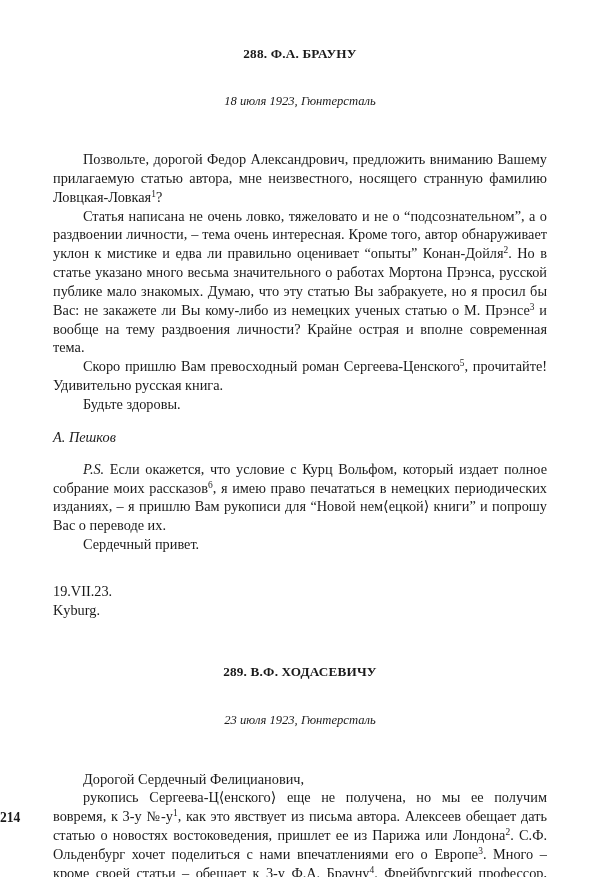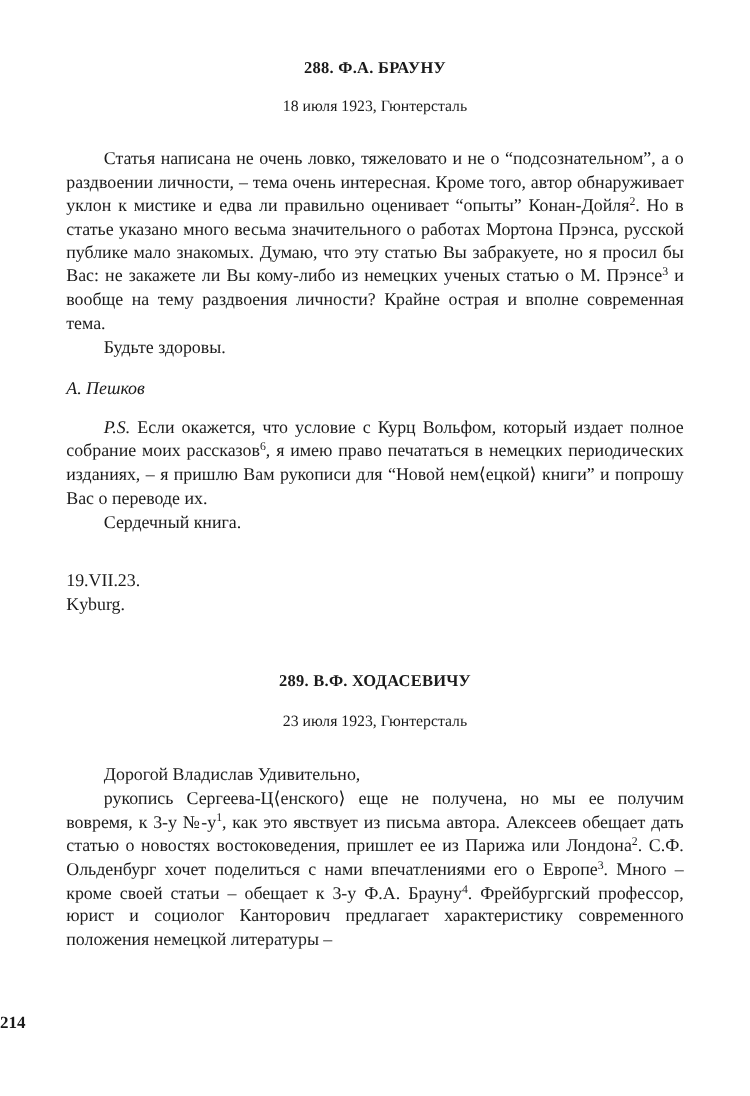--- a/index.html
+++ b/index.html
@@ -24,22 +24,23 @@
   .letter-heading {
     text-align: center;
     font-weight: bold;
     font-size: 13.2px;
     letter-spacing: 0.2px;
     margin: 0;
     padding: 0;
   }
   .letter-dateline {
     text-align: center;
+    font-style: italic;
     font-size: 12.6px;
-    margin: 0;
+    margin: 16px;
     padding: 0;
   }
   p.body-par {
     margin: 0;
     padding: 0;
     font-size: 14.3px;
     line-height: 18.85px;
     text-align: justify;
     text-indent: 30px;
     text-justify: inter-word;
@@ -94,36 +95,38 @@
   <div>
 
     <h2 class="letter-heading">288. Ф.А. БРАУНУ</h2>
 
     <div class="sp-head-date"></div>
 
     <div class="letter-dateline">18 июля 1923, Гюнтерсталь</div>
 
     <div class="sp-date-body"></div>
 
+    <p class="body-par"><span>Позвольте, дорогой Федор Александрович, предложить вниманию Вашему прилагаемую статью автора, мне неизвестного, носящего странную фамилию Ловцкая-Ловкая</span><sup>1</sup><span>?</span></p>
 
     <p class="body-par"><span>Статья написана не очень ловко, тяжеловато и не о “подсознательном”, а о раздвоении личности, – тема очень интересная. Кроме того, автор обнаруживает уклон к мистике и едва ли правильно оценивает “опыты” Конан-Дойля</span><sup>2</sup><span>. Но в статье указано много весьма значительного о работах Мортона Прэнса, русской публике мало знакомых. Думаю, что эту статью Вы забракуете, но я просил бы Вас: не закажете ли Вы кому-либо из немецких ученых статью о М. Прэнсе</span><sup>3</sup><span> и вообще на тему раздвоения личности? Крайне острая и вполне современная тема.</span></p>
 
 
+    <p class="body-par"><span>Скоро пришлю Вам превосходный роман Сергеева-Ценского</span><sup>5</sup><span>, прочитайте! Удивительно русская книга.</span></p>
 
     <p class="body-par">Будьте здоровы.</p>
 
     <div class="sp-before-sig"></div>
 
     <div class="sig">А. Пешков</div>
 
     <div class="sp-after-sig"></div>
 
     <p class="body-par"><span class="it">P.S.</span><span> Если окажется, что условие с Курц Вольфом, который издает полное собрание моих рассказов</span><sup>6</sup><span>, я имею право печататься в немецких периодических изданиях, – я пришлю Вам рукописи для “Новой нем⟨ецкой⟩ книги” и попрошу Вас о переводе их.</span></p>
 
-    <p class="body-par">Сердечный книга.</p>
+    <p class="body-par">Сердечный привет.</p>
 
     <div class="sp-before-sig"></div>
 
 
     <div class="sp-before-place"></div>
 
     <div class="place-block">19.VII.23.</div>
     <div class="place-block">Kyburg.</div>
   </div>
 
@@ -132,20 +135,20 @@
   <div>
 
     <h2 class="letter-heading">289. В.Ф. ХОДАСЕВИЧУ</h2>
 
     <div class="sp-head2-date"></div>
 
     <div class="letter-dateline">23 июля 1923, Гюнтерсталь</div>
 
     <div class="sp-date2-body"></div>
 
-    <p class="body-par">Дорогой Владислав Удивительно,</p>
+    <p class="body-par">Дорогой Сердечный Фелицианович,</p>
 
     <p class="body-par"><span>рукопись Сергеева-Ц⟨енского⟩ еще не получена, но мы ее получим вовремя, к 3-у №-у</span><sup>1</sup><span>, как это явствует из письма автора. Алексеев обещает дать статью о новостях востоковедения, пришлет ее из Парижа или Лондона</span><sup>2</sup><span>. С.Ф. Ольденбург хочет поделиться с нами впечатлениями его о Европе</span><sup>3</sup><span>. Много – кроме своей статьи – обещает к 3-у Ф.А. Брауну</span><sup>4</sup><span>. Фрейбургский профессор, юрист и социолог Канторович предлагает характеристику современного положения немецкой литературы –</span></p>
   </div>
 
   <div class="page-number">214</div>
 
 </div>
 
 </body></html>

